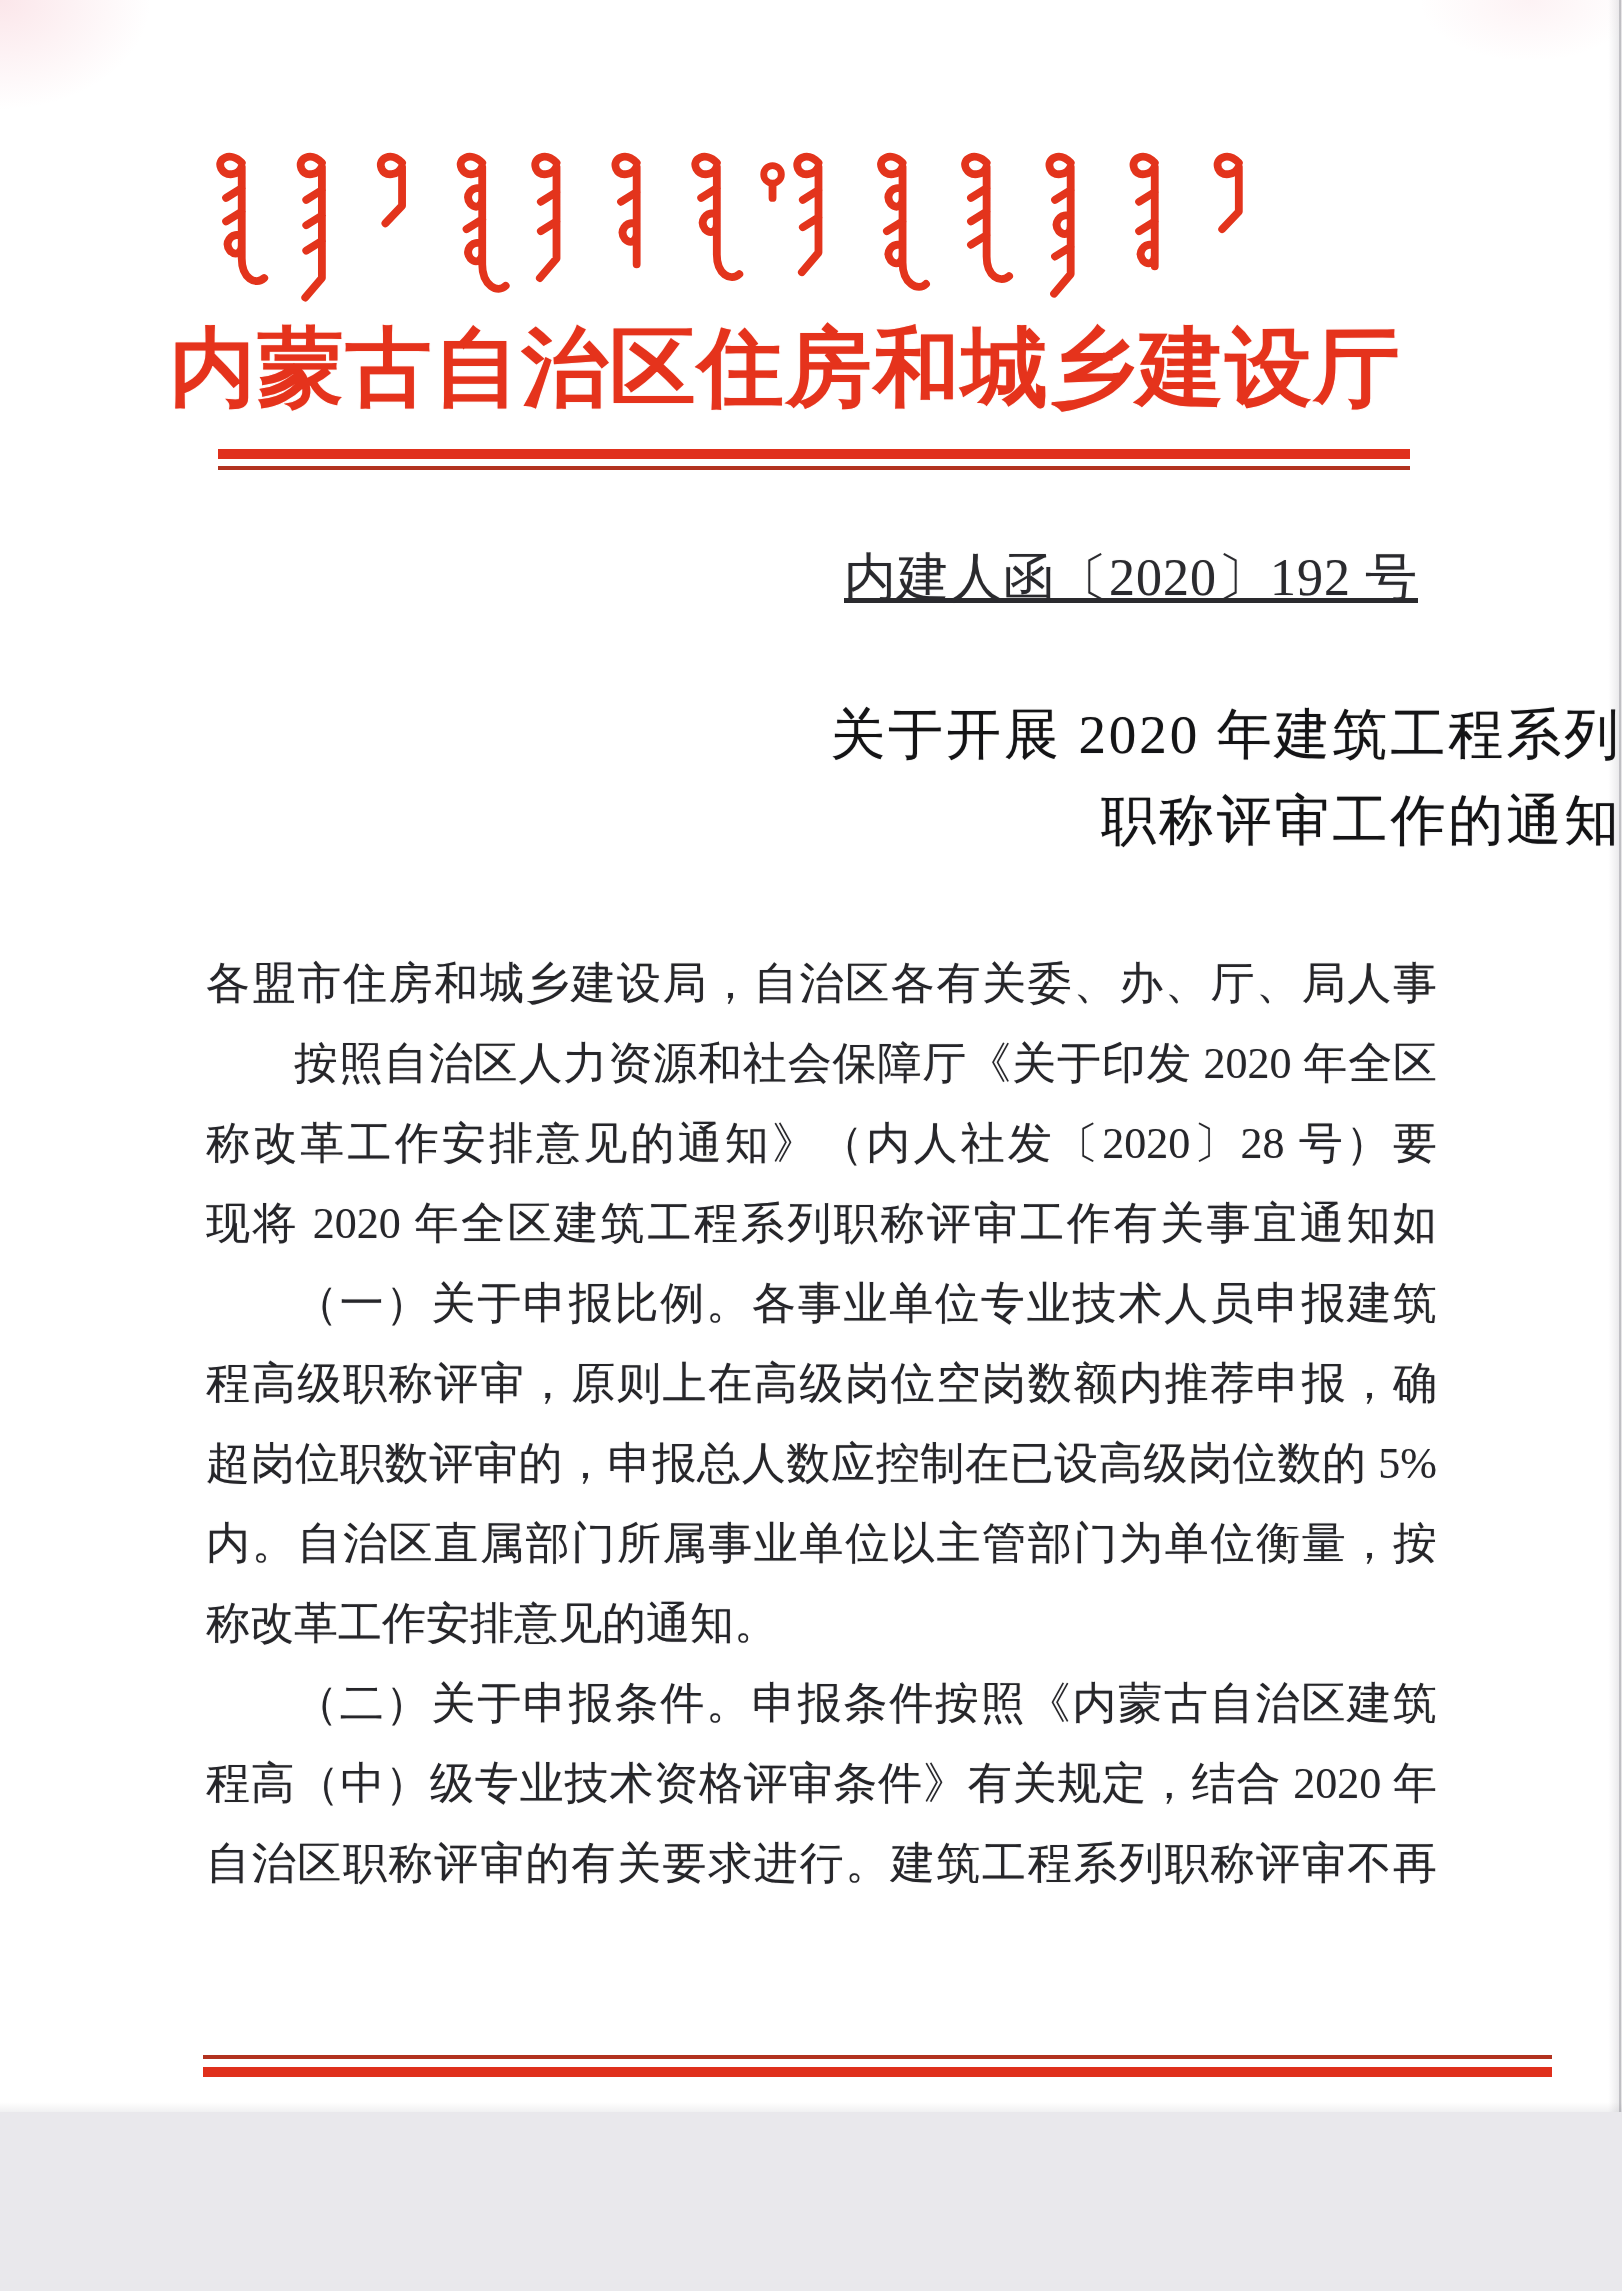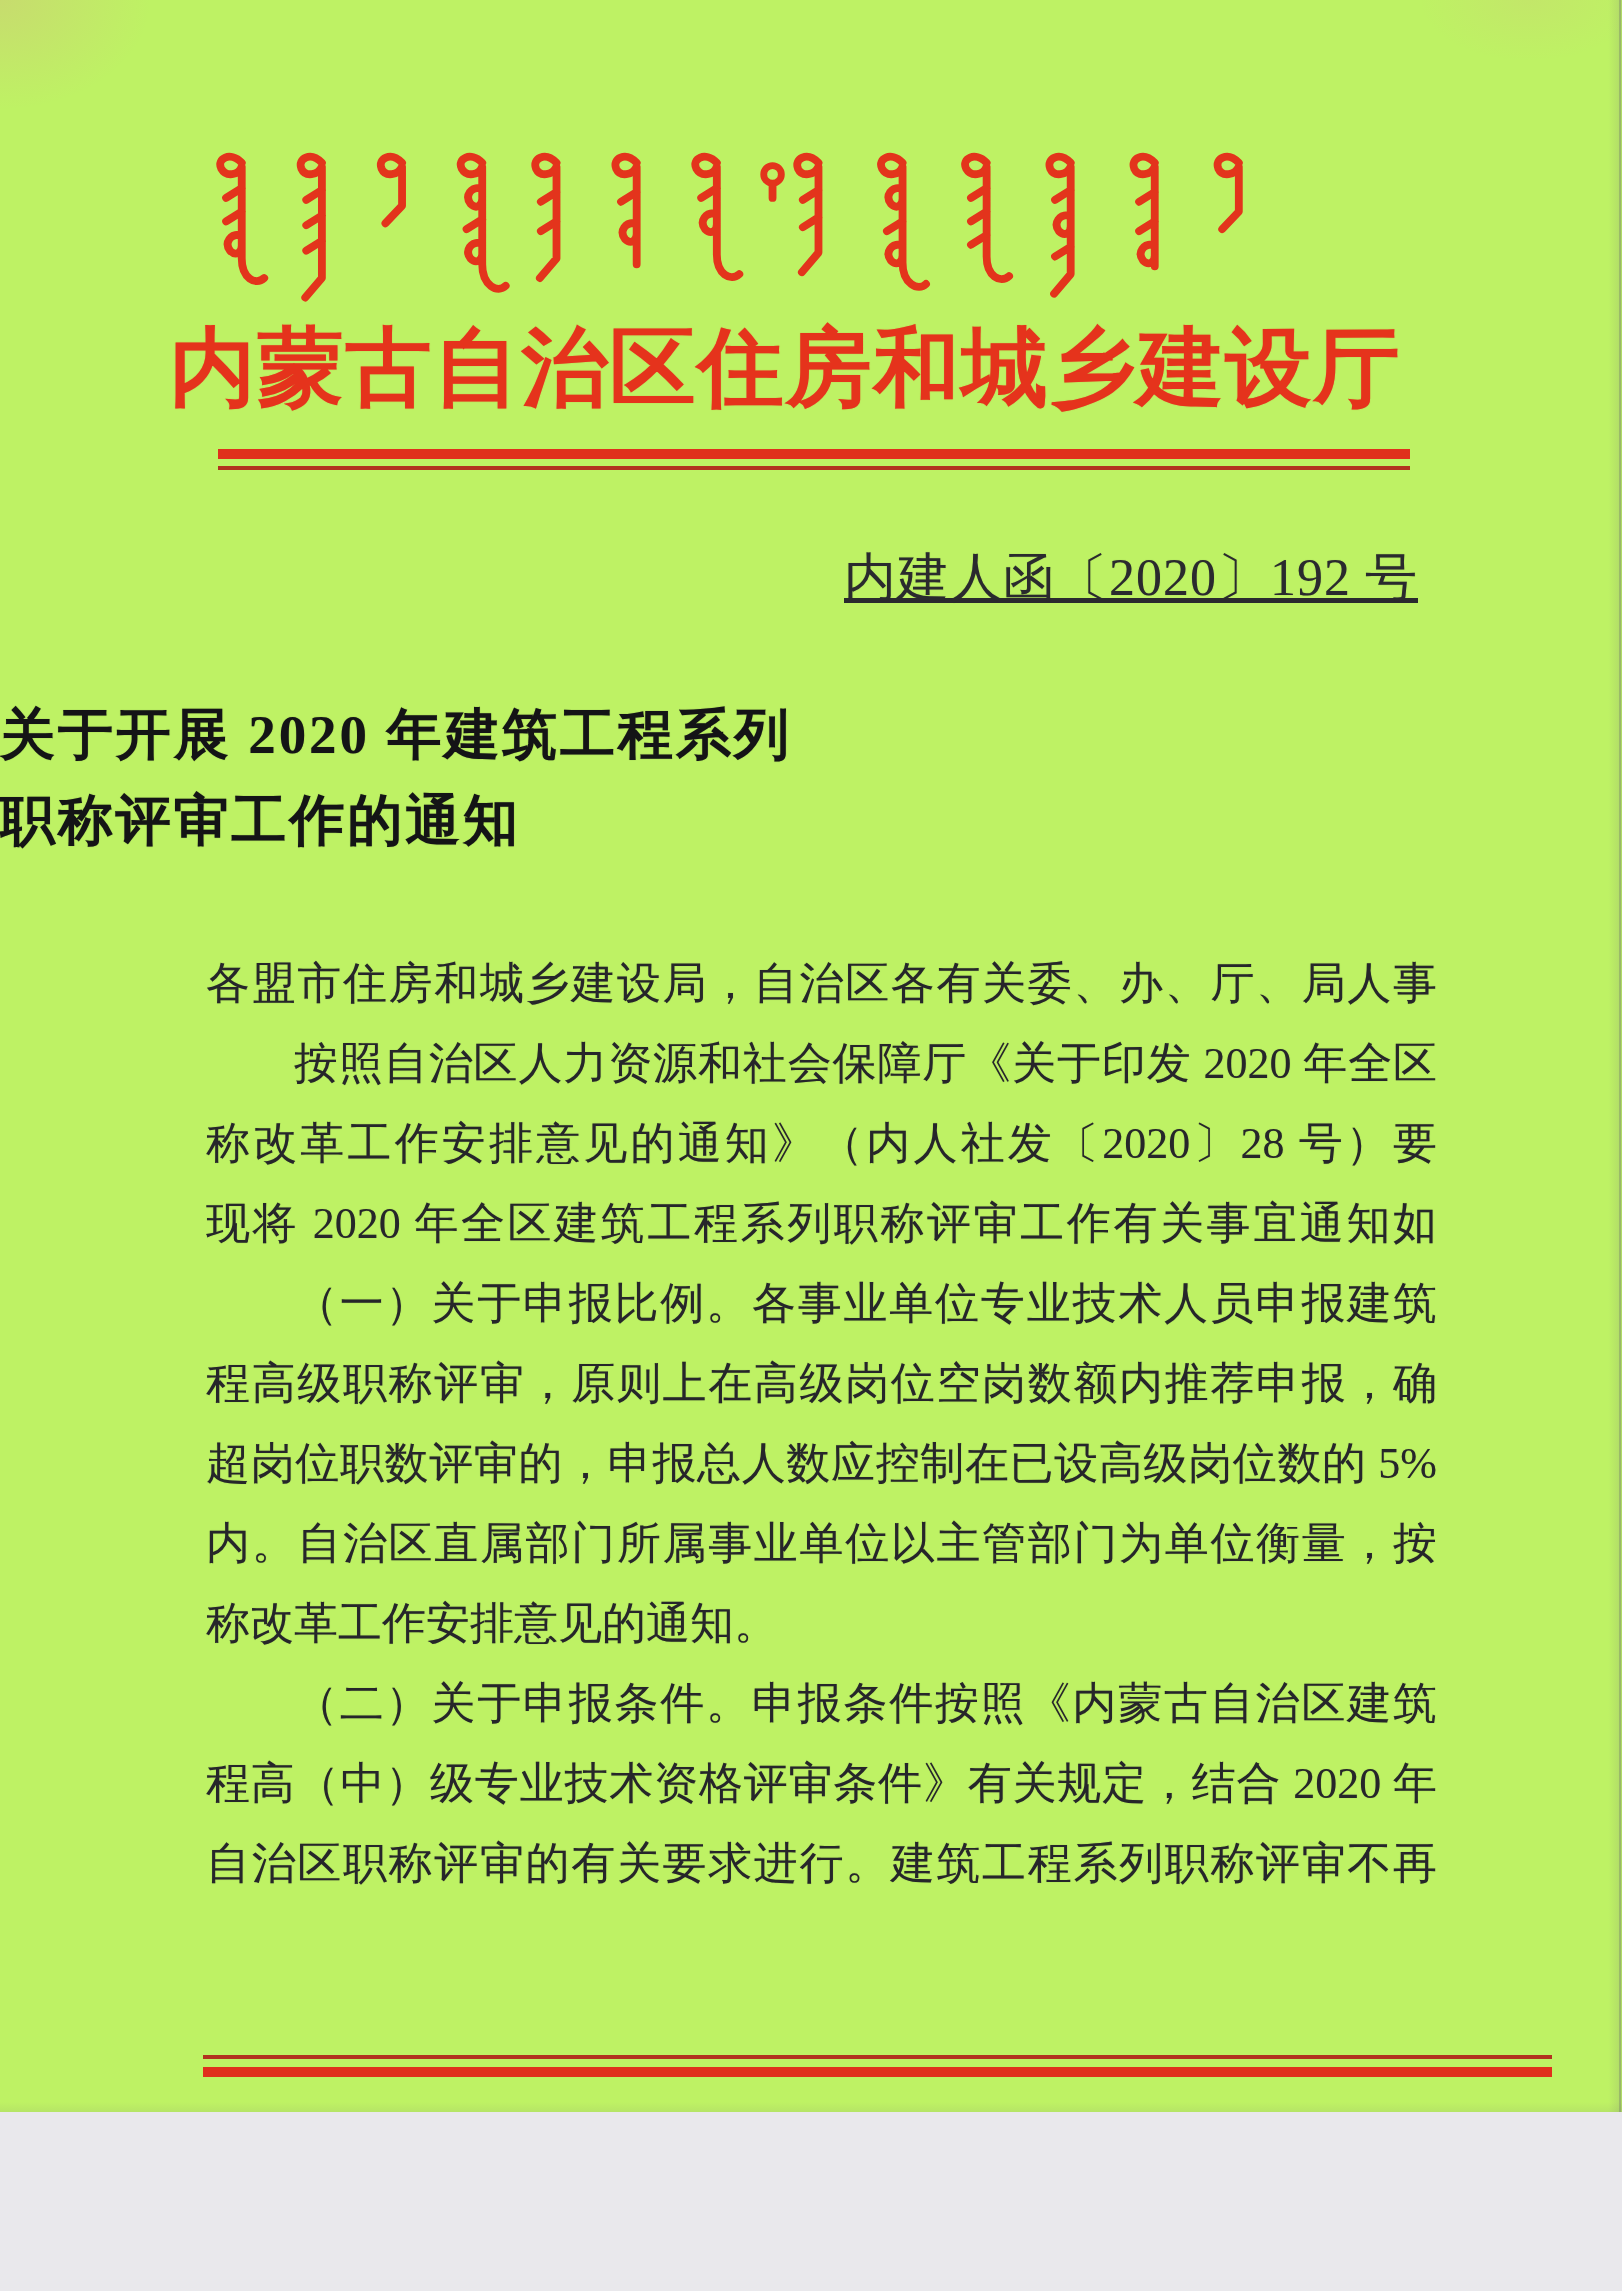--- a/index.html
+++ b/index.html
@@ -1,19 +1,19 @@
 <!DOCTYPE html>
 <html><head>
 <meta charset="utf-8">
 <style>
   html,body{margin:0;padding:0;background:#e9e8ec;}
   .page{
     position:relative;
     width:1622px;height:2112px;
-    background:#bef264;
+    background:#ffffff;
     overflow:hidden;
     font-family:"Liberation Serif","DejaVu Serif",serif;
   }
   
   .page::before{
     content:"";position:absolute;inset:0;pointer-events:none;
     background:
       radial-gradient(216px 157px at 0px 0px, rgba(236,130,150,0.20), rgba(236,130,150,0) 70%),
       radial-gradient(157px 88px at 1529px 0px, rgba(236,130,150,0.10), rgba(236,130,150,0) 70%),
       linear-gradient(to left, rgba(110,108,120,0.18), rgba(110,108,120,0) 13.7px),
@@ -39,21 +39,21 @@
   .rule-bot-thick{left:203px;width:1349px;top:2067px;height:9.8px;background:#e0301c;}
 
   .docno{
     position:absolute;top:543px;right:204px;
     font-size:52px;color:#2a2a2e;letter-spacing:1px;white-space:nowrap;
     text-shadow:0 0 1px rgba(40,40,40,0.30);
     text-decoration:underline;
   }
   .doc-title{
     position:absolute;left:0;right:0;top:692px;
-    text-align:left;font-weight:bold;color:#141416;
+    text-align:right;font-weight:normal;color:#141416;
     font-size:55px;line-height:86px;letter-spacing:2.9px;
     text-shadow:0 0 1px rgba(20,20,20,0.40);
   }
   .body-block{
     position:absolute;left:206px;top:944px;width:1231px;
     font-size:44px;color:#26262a;
     text-shadow:0 0 1px rgba(40,40,42,0.30);
   }
   .bline{
     height:80px;line-height:80px;

